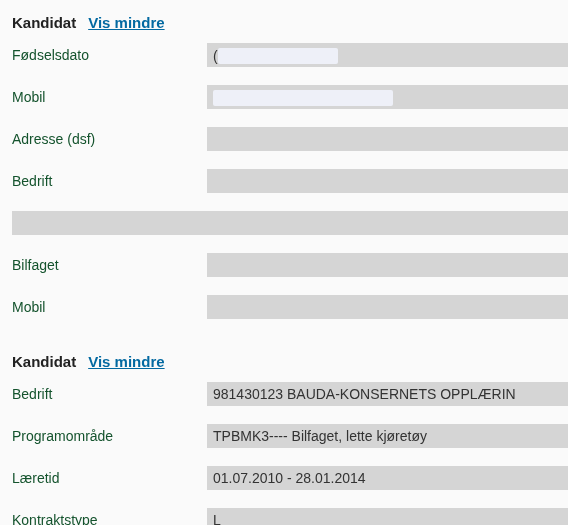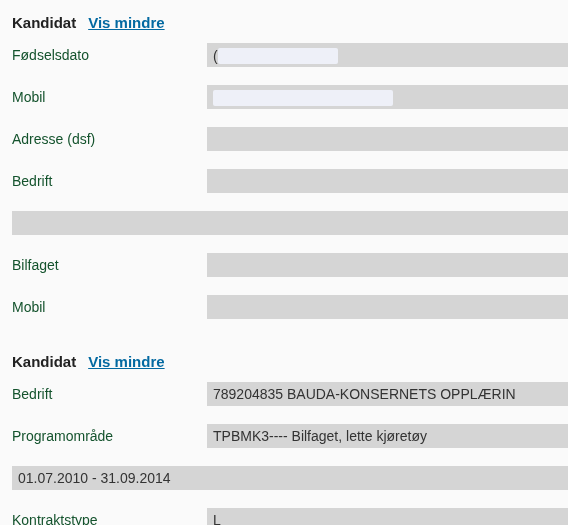--- a/index.html
+++ b/index.html
@@ -110,28 +110,29 @@
 
 <div class="section-gap"></div>
 
 <div class="section-header">
   <span class="section-title">Kandidat</span>
   <a class="toggle-link">Vis mindre</a>
 </div>
 
 <div class="form-row">
   <div class="form-label">Bedrift</div>
-  <div class="form-field">789204835 BAUDA-KONSERNETS OPPLÆRIN</div>
+  <div class="form-field">981430123 BAUDA-KONSERNETS OPPLÆRIN</div>
 </div>
 
 <div class="form-row">
   <div class="form-label">Programområde</div>
   <div class="form-field">TPBMK3---- Bilfaget, lette kjøretøy</div>
 </div>
 
 <div class="form-row">
-  <div class="form-field">01.07.2010 - 31.09.2014</div>
+  <div class="form-label">Læretid</div>
+  <div class="form-field">01.07.2010 - 28.01.2014</div>
 </div>
 
 <div class="form-row">
   <div class="form-label">Kontraktstype</div>
   <div class="form-field">L</div>
 </div>
 
 </body></html>

